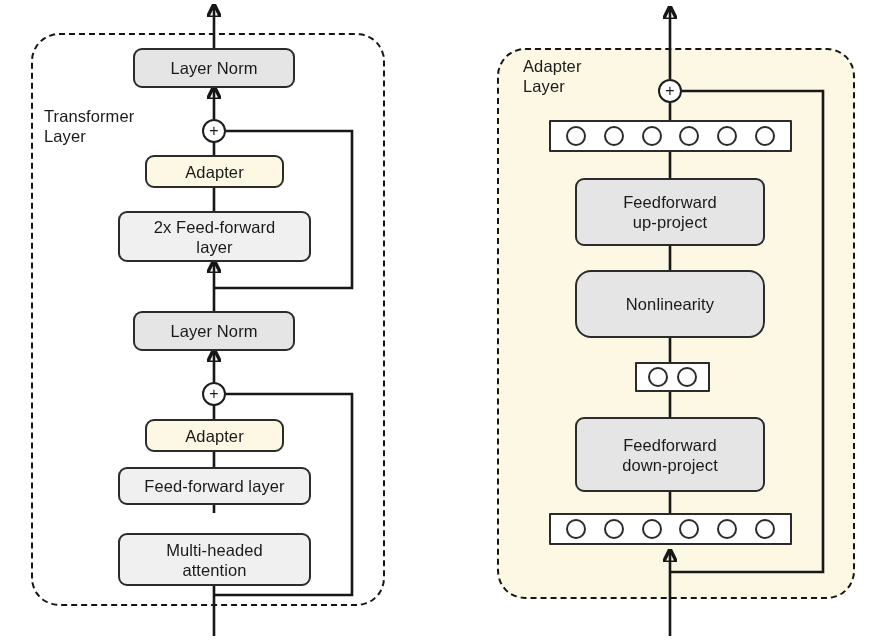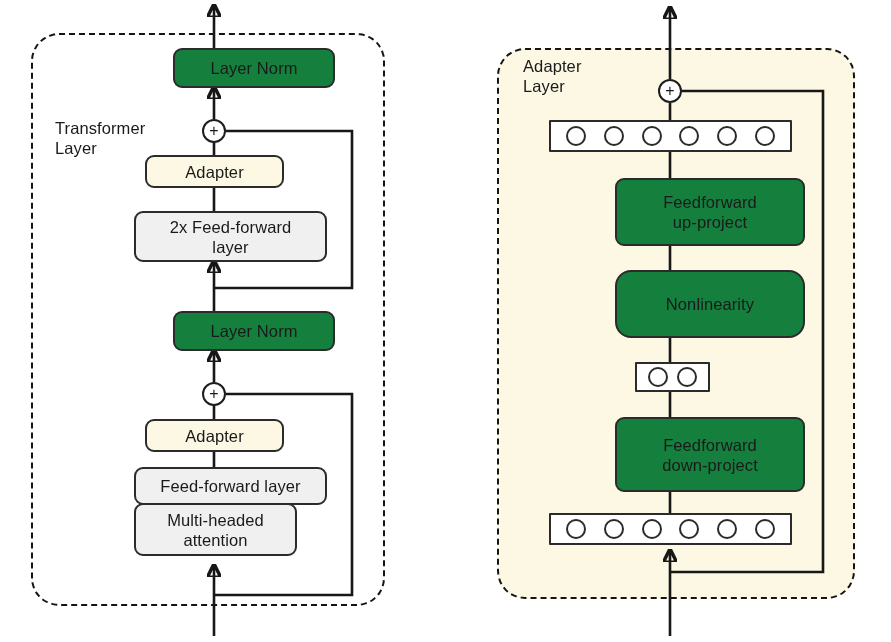--- a/index.html
+++ b/index.html
@@ -23,39 +23,39 @@
 
   
   .panel-caption{
     position:absolute;
     font-size:16.5px;
     line-height:20px;
     color:#1a1a1a;
     white-space:pre-line;
     letter-spacing:.1px;
   }
-  #transformer-caption{left:55px;top:106px;margin-top:12px;}
+  #transformer-caption{left:44px;top:106px;}
   #adapter-caption{left:523px;top:56px;}
 
   
   .node{
     position:absolute;
     box-sizing:border-box;
     border:2.1px solid #2b2b2b;
     border-radius:9px;
     display:flex;align-items:center;justify-content:center;
     text-align:center;
     font-size:16.5px;
     line-height:20px;
     white-space:pre-line;
     color:#1a1a1a;
     letter-spacing:.1px;
   }
-  .node.green {background:#15803d;margin-left:40px;}
-  .node.gray  {background:#f0f0f0;margin-left:16px;}
+  .node.green {background:#e5e5e5;}
+  .node.gray  {background:#f0f0f0;}
   .node.cream {background:#fdf8e3;}
 
   
   .vecbox{
     position:absolute;
     box-sizing:border-box;
     border:2.1px solid #2b2b2b;
     border-radius:1px;
     background:#ffffff;
     display:flex;align-items:center;justify-content:space-around;
@@ -167,21 +167,21 @@
   </div>
 
   <div class="node cream" style="left:145px;top:419px;width:139px;height:33px;">
     <span>Adapter</span>
   </div>
 
   <div class="node gray" style="left:118px;top:467px;width:193px;height:38px;justify-content:center;">
     <span>Feed-forward layer</span>
   </div>
 
-  <div class="node gray" style="left:118px;top:503px;width:163px;height:53px;">
+  <div class="node gray" style="left:118px;top:533px;width:193px;height:53px;">
     <span>Multi-headed
 attention</span>
   </div>
 
   <div class="plus-node" style="left:202px;top:119px;width:24px;height:24px;">
     <span>+</span>
   </div>
 
   <div class="plus-node" style="left:202px;top:382px;width:24px;height:24px;">
     <span>+</span>

